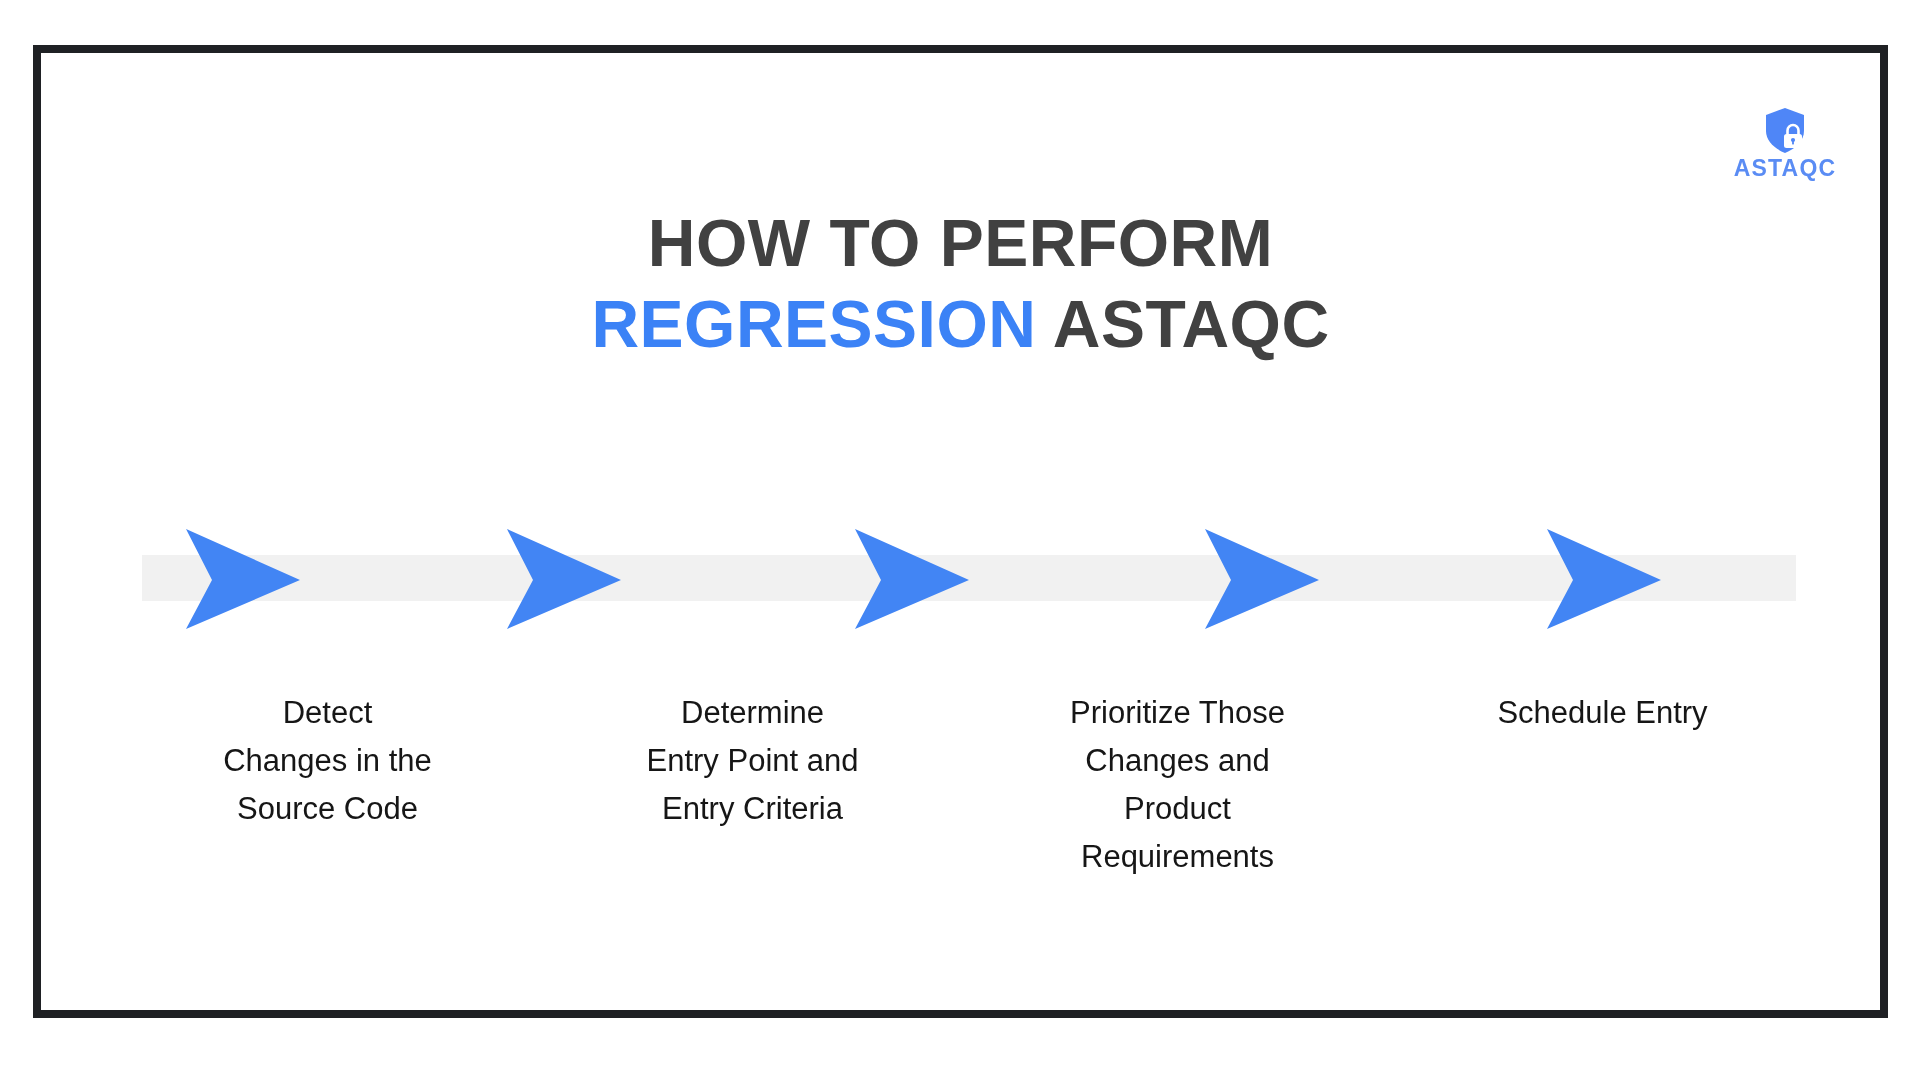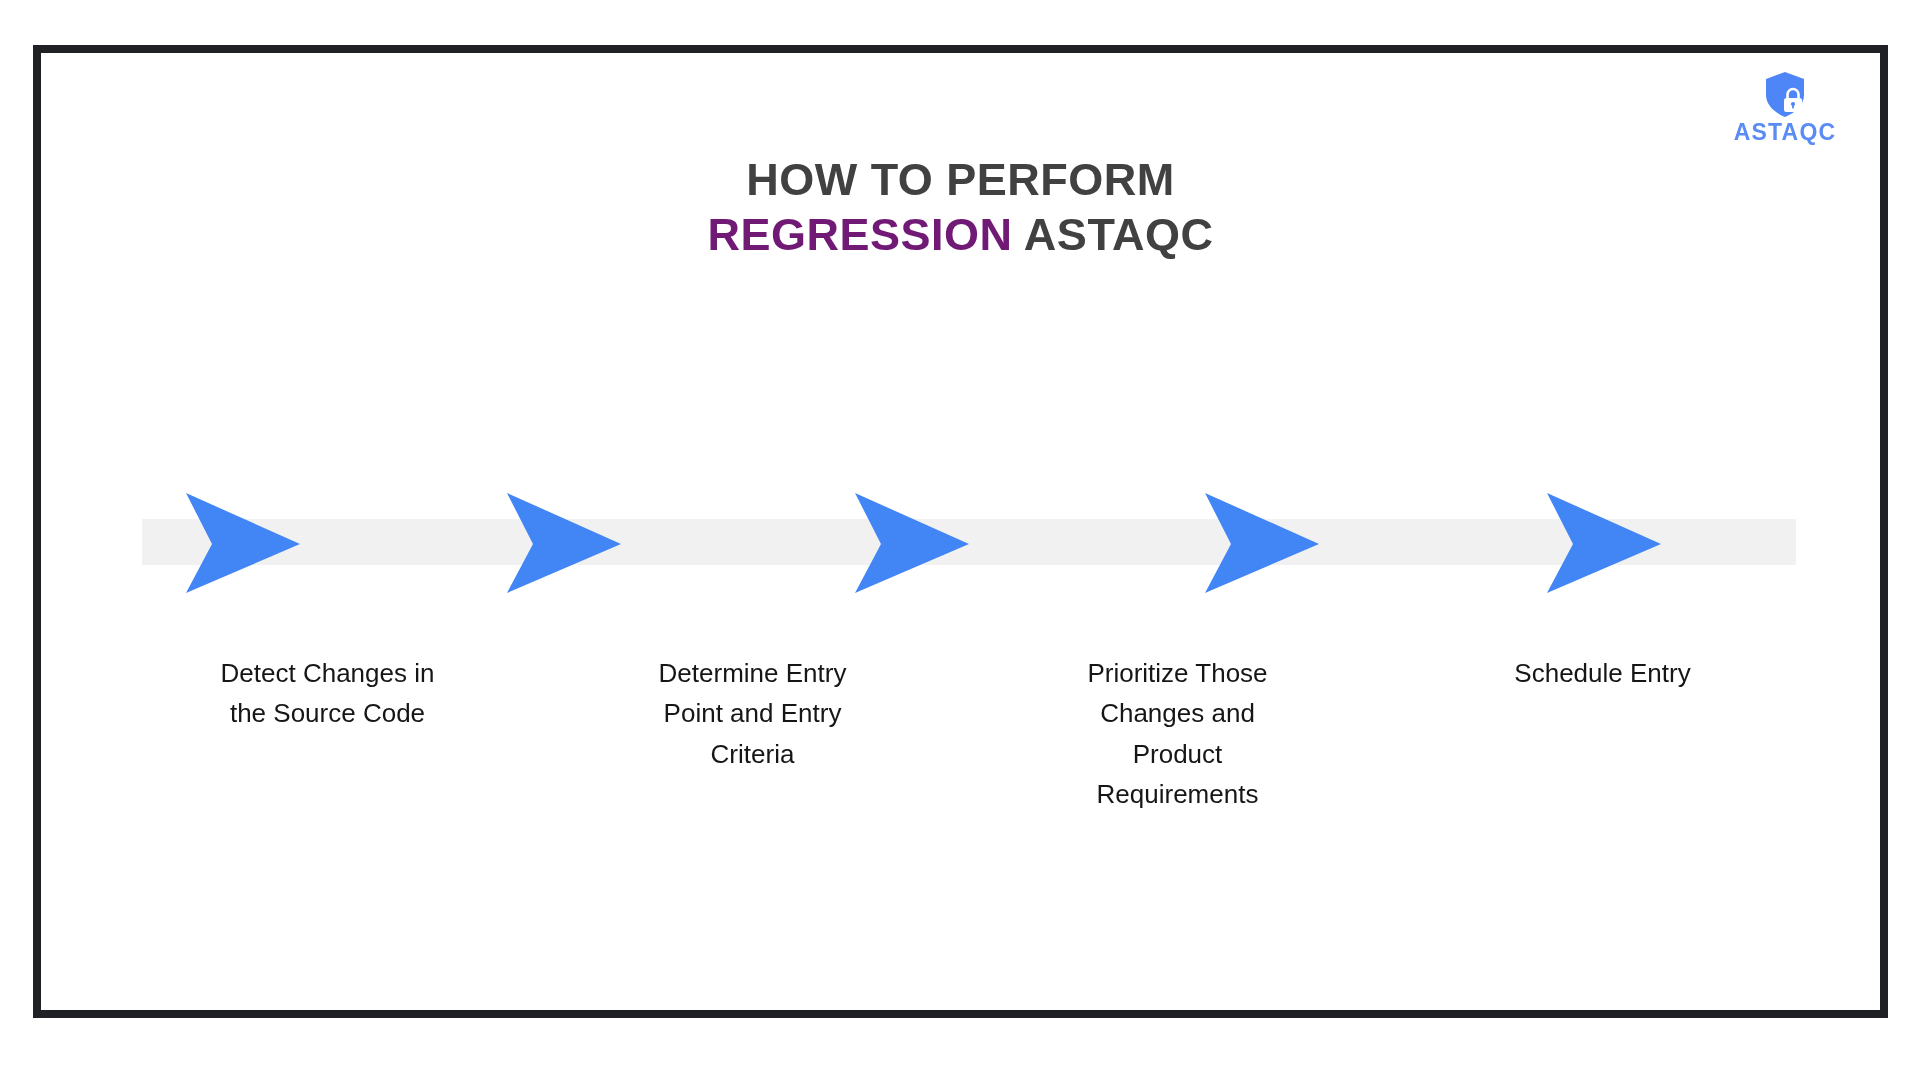--- a/index.html
+++ b/index.html
@@ -22,20 +22,21 @@
     width: 1855px;
     height: 973px;
     box-sizing: border-box;
     border: 8px solid #1f2124;
     background: #ffffff;
   }
 
   .canvas {
     position: absolute;
     inset: 0;
+    margin-top: 36px;
   }
 
   
   .logo {
     position: absolute;
     right: 30px;
     top: 18px;
     width: 130px;
     text-align: center;
     line-height: 1;
@@ -57,28 +58,28 @@
   }
 
   
   .heading {
     position: absolute;
     left: 0;
     right: 0;
     top: 70px;
     text-align: center;
     font-weight: bold;
-    font-size: 45px;
+    font-size: 66px;
     line-height: 1.22;
     letter-spacing: 0.5px;
     color: #414141;
     font-family: "Liberation Sans", sans-serif;
   }
   .heading-line { display: block; }
-  .accent { color: #701a75; text-align: right; }
+  .accent { color: #3b82f6; text-align: right; }
 
   
   .timeline {
     position: absolute;
     left: 0;
     right: 0;
     top: 420px;
     height: 100px;
   }
   .timeline-bar {
@@ -110,21 +111,21 @@
     flex: 1 1 0;
     text-align: center;
     padding: 0 16px;
     box-sizing: border-box;
   }
   .step-label {
     display: block;
     margin: 0 auto;
     max-width: 215px;
     color: #161616;
-    font-size: 26px;
+    font-size: 31px;
     line-height: 1.55;
     font-family: "Liberation Sans", sans-serif;
   }
 </style>
 </head>
 <body>
 
 <div class="infographic">
   <div class="canvas">
 

